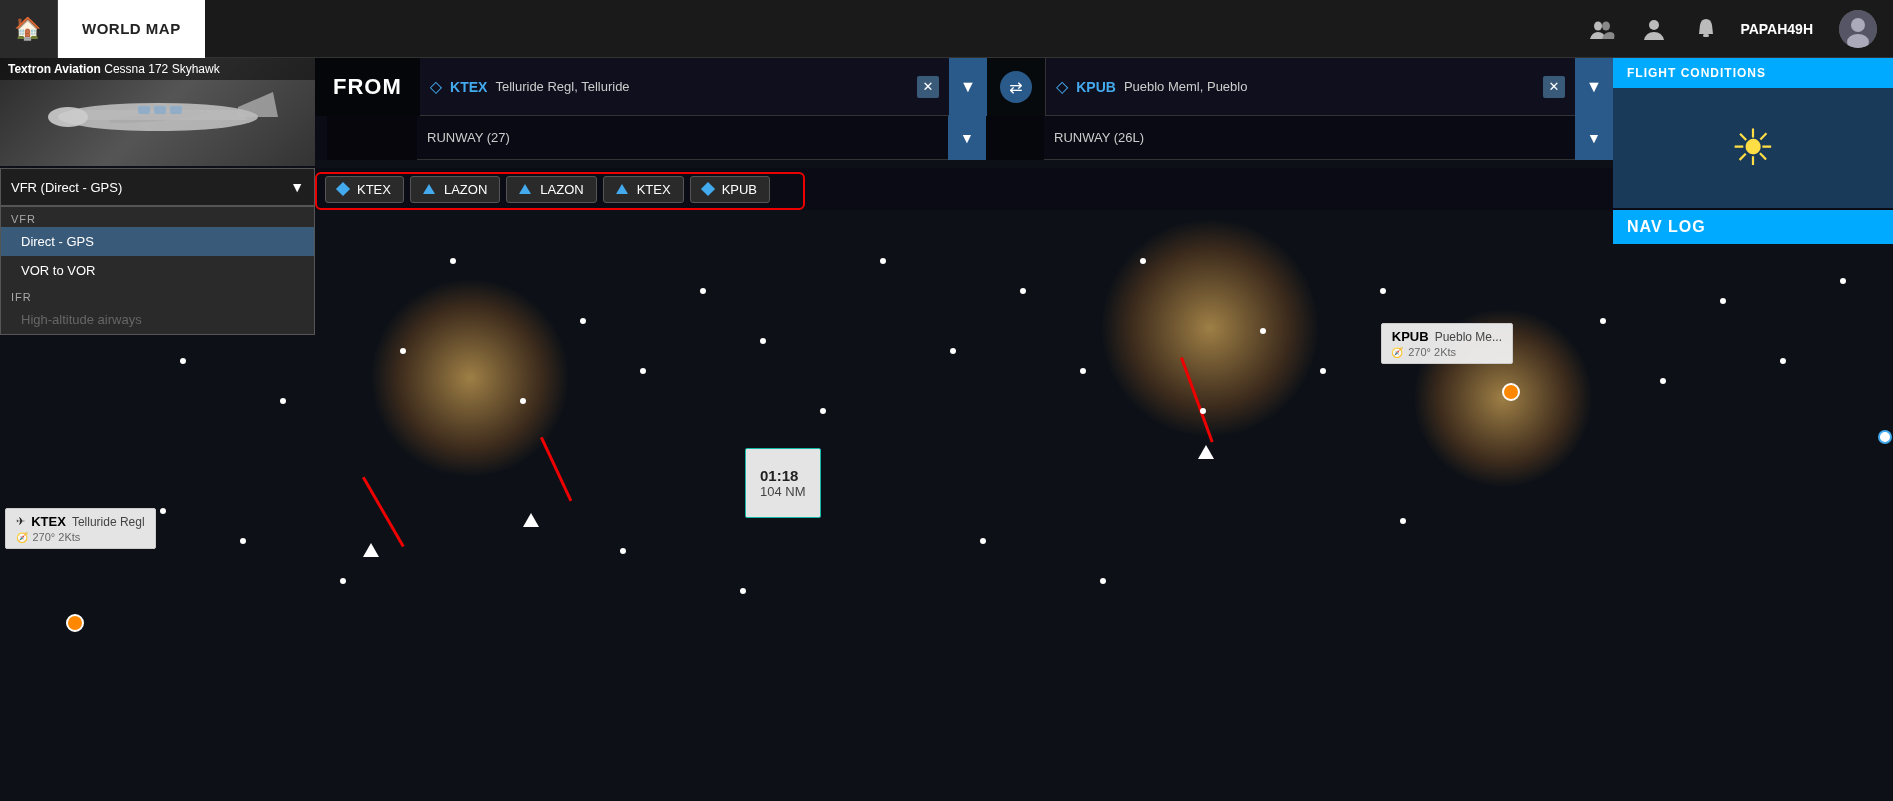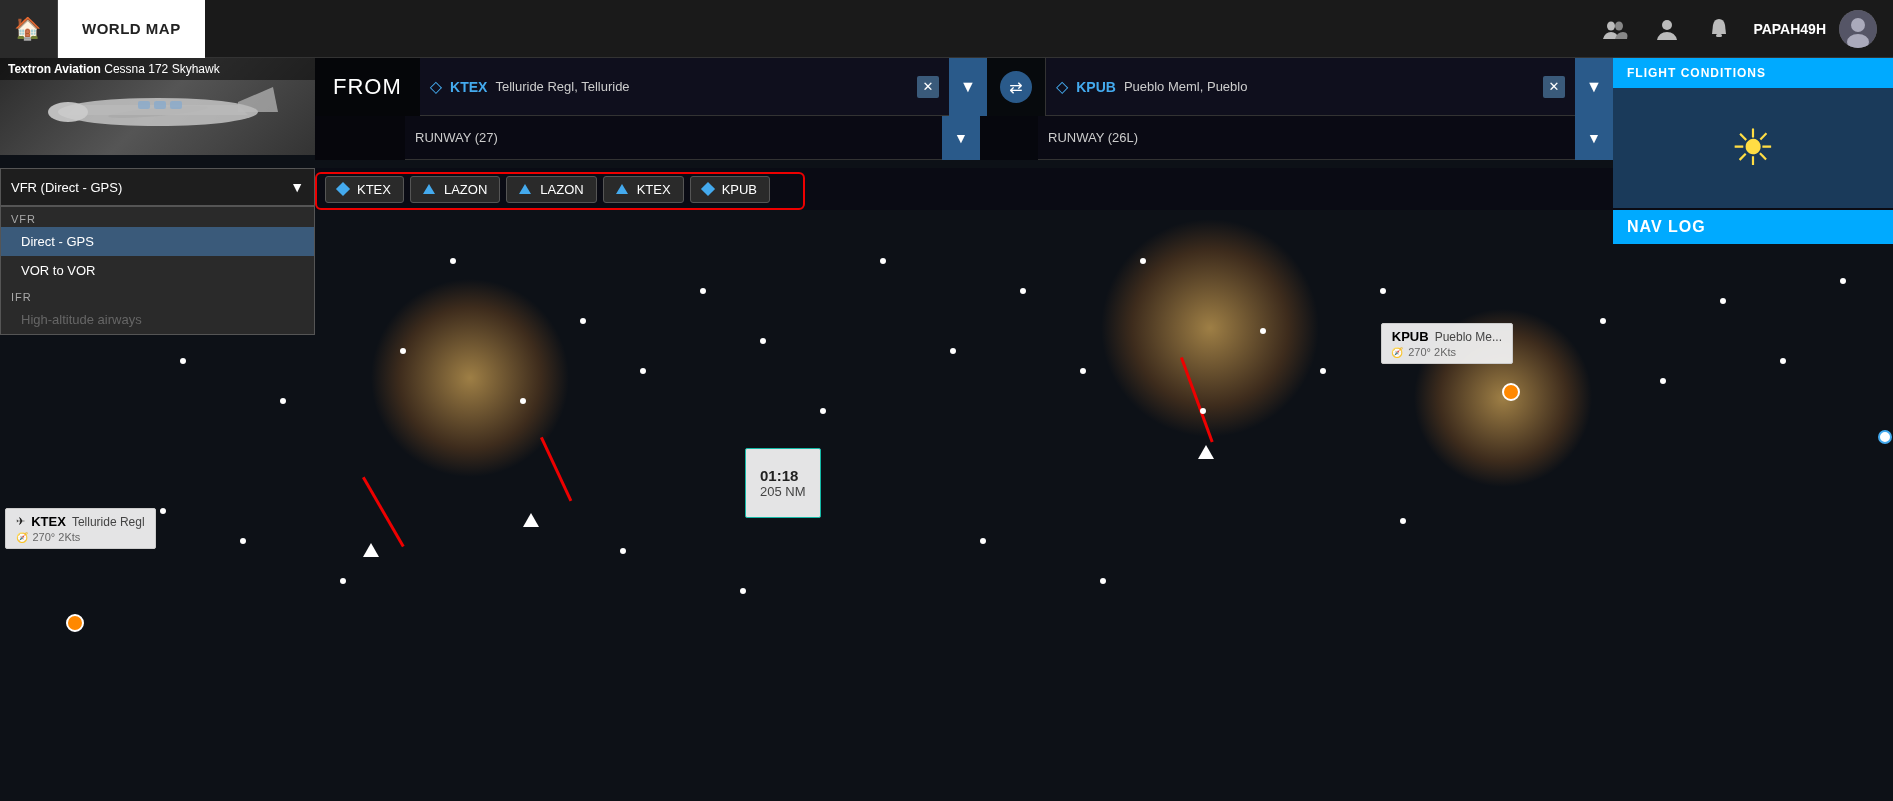--- a/index.html
+++ b/index.html
@@ -41,21 +41,21 @@
       gap: 16px;
       padding-right: 16px;
     }
     .header-icon {
       width: 36px; height: 36px;
       display: flex; align-items: center; justify-content: center;
       cursor: pointer;
     }
     .header-icon svg { fill: #ccc; }
     .user-info {
-      display: flex; align-items: center; gap: 13px;
+      display: flex; align-items: center; gap: 26px;
       cursor: pointer;
     }
     .username { color: #fff; font-size: 14px; font-weight: bold; }
     .avatar {
       width: 38px; height: 38px;
       border-radius: 50%;
       background: #666;
       overflow: hidden;
       display: flex; align-items: center; justify-content: center;
       font-size: 18px;
@@ -71,21 +71,21 @@
 
     
     .plane-card {
       position: absolute;
       top: 58px; left: 0;
       width: 315px;
       background: #1e1e1e;
       z-index: 50;
     }
     .plane-img-area {
-      width: 315px; height: 97px;
+      width: 315px; height: 108px;
       background: linear-gradient(135deg, #2a2a2a 0%, #555 50%, #333 100%);
       display: flex; align-items: center; justify-content: center;
       overflow: hidden;
       position: relative;
     }
     .plane-title {
       position: absolute;
       top: 0; left: 0; right: 0;
       background: rgba(0,0,0,0.5);
       color: #fff;
@@ -146,21 +146,21 @@
       display: flex;
       flex-direction: column;
     }
     .from-to-row {
       display: flex;
       height: 58px;
       align-items: stretch;
     }
     .from-label, .to-label {
       font-size: 22px;
-      font-weight: normal;
+      font-weight: bold;
       color: #fff;
       background: rgba(0,0,0,0.6);
       display: flex; align-items: center;
       padding: 16px 18px;
       letter-spacing: 1px;
       min-width: 90px;
     }
     .from-input-area {
       flex: 1;
       background: rgba(15,15,30,0.92);
@@ -205,20 +205,21 @@
       display: flex; align-items: center; justify-content: center;
       font-size: 16px;
     }
 
     
     .runway-row {
       display: flex;
       height: 44px;
       align-items: stretch;
       background: rgba(10,10,20,0.88);
+      padding-left: 12px;
     }
     .runway-spacer { min-width: 90px; background: rgba(0,0,0,0.4); }
     .runway-select {
       flex: 1;
       background: rgba(10,10,20,0.88);
       border: none;
       border-bottom: 1px solid #333;
       display: flex; align-items: center;
       padding: 0 10px;
     }
@@ -532,21 +533,21 @@
   <div class="map-waypoint-marker-tri" style="left:523px;top:455px;"></div>
 
   <div class="map-waypoint-marker-tri" style="left:1198px;top:387px;"></div>
 
   <div style="position:absolute;left:1502px;top:325px;width:18px;height:18px;border-radius:50%;background:#ff8800;border:2px solid #fff;z-index:75;"></div>
 
   <div class="map-waypoint-marker" style="right:1px;top:372px;"></div>
 
   <div class="time-distance-box" style="left:745px;top:390px;">
     <div class="time">01:18</div>
-    <div class="dist">205 NM</div>
+    <div class="dist">104 NM</div>
   </div>
 
   <div class="map-tooltip" style="left:5px;top:450px;">
     <div style="display:flex;gap:6px;align-items:center;">
       <span style="font-size:11px;">✈</span>
       <span class="tt-code">KTEX</span>
       <span class="tt-name">Telluride Regl</span>
     </div>
     <div style="display:flex;align-items:center;gap:4px;margin-top:2px;">
       <span style="font-size:10px;">🧭</span>

